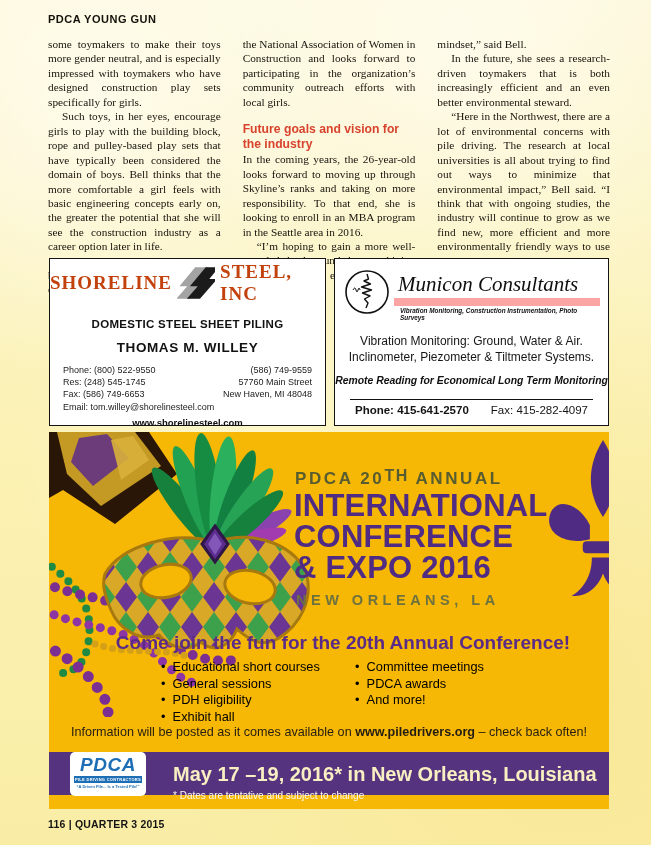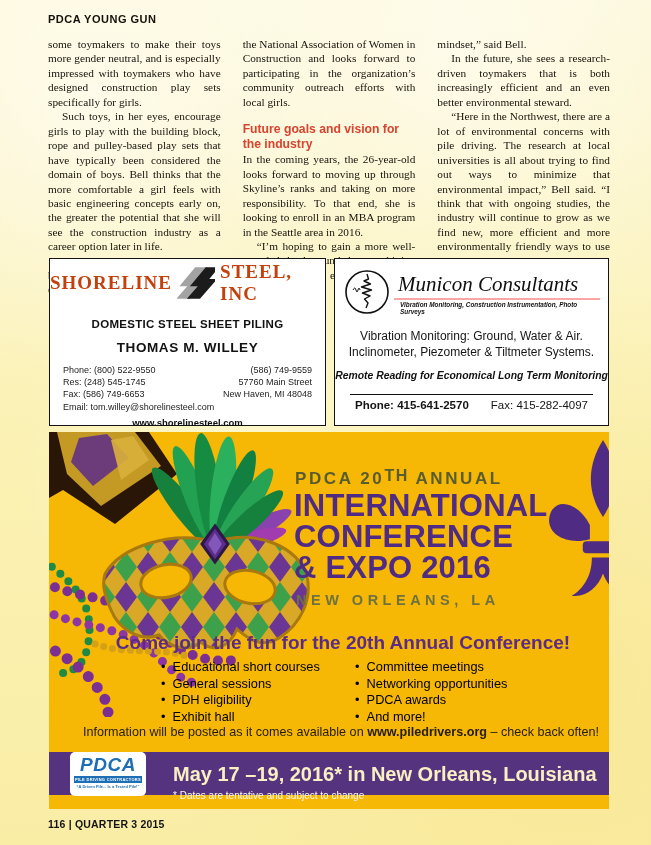--- a/index.html
+++ b/index.html
@@ -37,21 +37,21 @@
     display:flex; align-items:center; justify-content:center; gap:5px; margin-top:2px;
     font:bold 19px "Liberation Serif", serif; letter-spacing:1px; color:#c2410c;
   }
   .sl-sub { text-align:center; font:bold 11.5px "Liberation Sans", sans-serif; margin-top:13px; letter-spacing:.3px; color:#111; }
   .sl-name { text-align:center; font:bold 13.5px "Liberation Sans", sans-serif; margin-top:10px; letter-spacing:.6px; color:#111; }
   .sl-contact { display:flex; justify-content:space-between; font:9px "Liberation Sans", sans-serif; padding:0 13px; margin-top:9px; line-height:12.2px; color:#1c1c1c; }
   .sl-right { text-align:right; }
   .sl-web { text-align:center; font:bold 9.5px "Liberation Sans", sans-serif; margin-top:4px; color:#111; }
   .mc-head { display:flex; align-items:flex-start; margin:9px 8px 0 8px; }
   .mc-nameblock { flex:1; margin-left:3px; padding-top:4px; }
-  .mc-name { font:italic 21px "Liberation Serif", serif; color:#0e0e0e; border-bottom:2px solid #fca5a5; padding:0 0 1px 4px; }
+  .mc-name { font:italic 21px "Liberation Serif", serif; color:#0e0e0e; border-bottom:8px solid #fca5a5; padding:0 0 1px 4px; }
   .mc-tag { font:bold italic 6.4px "Liberation Sans", sans-serif; color:#111; padding-left:6px; margin-top:1px; }
   .mc-line { text-align:center; font:12px "Liberation Sans", sans-serif; color:#161616; line-height:16px; }
   .mc-line.first { margin-top:12px; }
   .mc-remote { text-align:center; font:bold italic 10.4px "Liberation Sans", sans-serif; margin-top:10px; color:#111; }
   .mc-hr { border:0; border-top:1.6px solid #111; margin:13px 15px 0; }
   .mc-addr { text-align:center; font:11px "Liberation Sans", sans-serif; margin-top:15px; color:#141414; }
   .mc-phonerow { display:flex; justify-content:center; gap:22px; font:11.5px "Liberation Sans", sans-serif; margin-top:4px; color:#141414; }
   .mc-phonerow .b { font-weight:bold; }
   
   .confad { position:absolute; left:49px; top:432px; width:560px; height:377px; background:#F6B705; overflow:hidden; }
@@ -59,21 +59,21 @@
   .fleur { position:absolute; right:-50px; top:6px; }
   .kicker { position:absolute; left:246px; top:35px; font:bold 17px "Liberation Sans", sans-serif; letter-spacing:2.6px; color:#575C31; }
   .kicker .th { font-size:16px; vertical-align:3px; letter-spacing:1.5px; }
   .conf-title { position:absolute; left:245px; top:58px; font:bold 31px "Liberation Sans", sans-serif; line-height:31px; color:#4F2B84; letter-spacing:.2px; }
   .location { position:absolute; left:247px; top:160px; font:bold 14.5px "Liberation Sans", sans-serif; letter-spacing:4.5px; color:#6E7240; }
   .invite { position:absolute; left:0; top:200px; width:100%; padding-left:28px; text-align:center; font:bold 19px "Liberation Sans", sans-serif; color:#5A2C87; }
   .bullets { position:absolute; left:112px; top:227px; display:flex; font:12.8px "Liberation Sans", sans-serif; color:#000000; line-height:16.6px; }
   .bullets ul { list-style:none; }
   .bullets ul.bl { width:194px; }
   .bullets li::before { content:"\2022\00a0\00a0"; }
-  .infoline { position:absolute; left:0; top:293px; width:100%; text-align:center; font:12.6px "Liberation Sans", sans-serif; color:#241D12;margin-left:12px; }
+  .infoline { position:absolute; left:0; top:293px; width:100%; text-align:center; font:12.6px "Liberation Sans", sans-serif; color:#241D12; }
   .infoline .b { font-weight:bold; }
   .purplebar { position:absolute; left:0; top:320px; width:100%; height:43px; background:#56337F; display:flex; align-items:center; }
   .pdca-box { width:76px; height:44px; background:#fff; border-radius:5px; margin-left:21px; padding-top:3px; flex:none; }
   .pdca-word { text-align:center; font:bold italic 19px "Liberation Sans", sans-serif; line-height:19px; color:#1D6EB5; letter-spacing:.5px; }
   .pdca-bar { background:#1D6EB5; color:#fff; font:bold 4px "Liberation Sans", sans-serif; text-align:center; line-height:7px; height:7px; margin:2px 4px 0; letter-spacing:.3px; }
   .pdca-tag { color:#1D6EB5; font:bold 4px "Liberation Sans", sans-serif; text-align:center; margin-top:1px; }
   .datewrap { margin-left:27px; }
   .date-line { font:bold 20px "Liberation Sans", sans-serif; color:#F8EFC2;margin-top:16px; }
   .date-note { font:10px "Liberation Sans", sans-serif; color:#FDFAEE; margin-top:4px; }
   .footer { position:absolute; left:48px; top:818px; font:bold 10.5px "Liberation Sans", sans-serif; color:#141414; letter-spacing:.2px; }
@@ -235,21 +235,20 @@
 
     <div class="bullets">
       <ul class="bl">
         <li>Educational short courses</li>
         <li>General sessions</li>
         <li>PDH eligibility</li>
         <li>Exhibit hall</li>
       </ul>
       <ul>
         <li>Committee meetings</li>
-        <li>Networking opportunities</li>
         <li>PDCA awards</li>
         <li>And more!</li>
       </ul>
     </div>
 
     <div class="infoline"><span>Information will be posted as it comes available on </span><span class="b">www.piledrivers.org</span><span> – check back often!</span></div>
 
     <div class="purplebar">
       <div class="pdca-box">
         <div class="pdca-word">PDCA</div>

